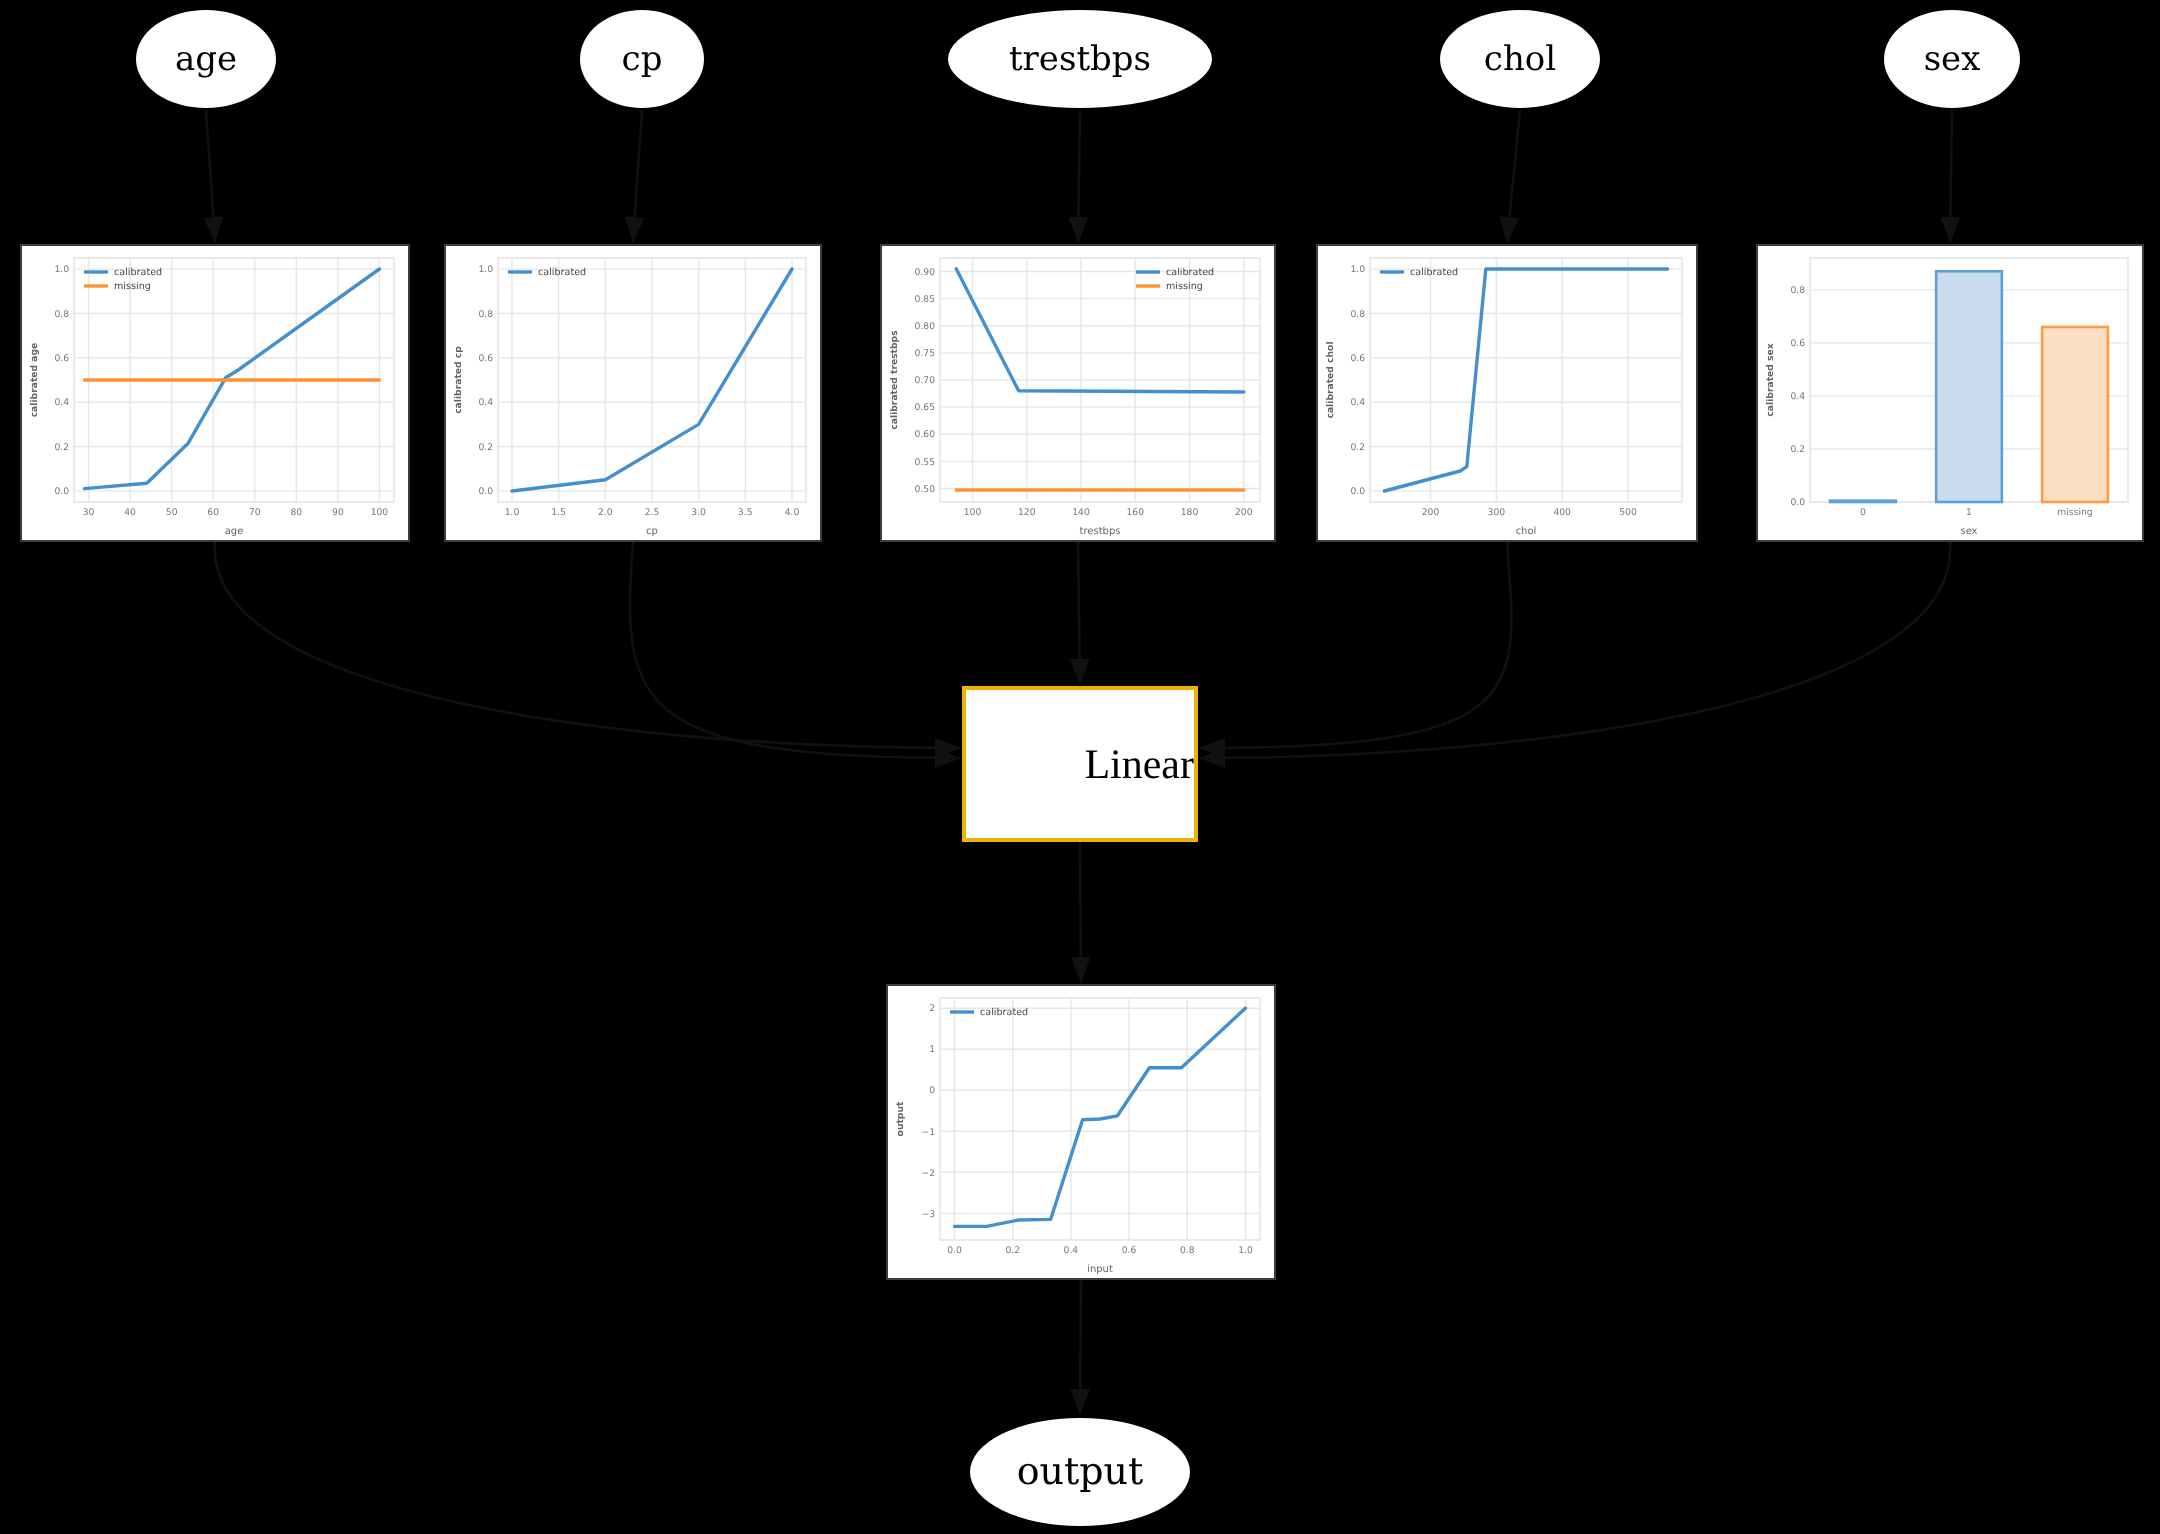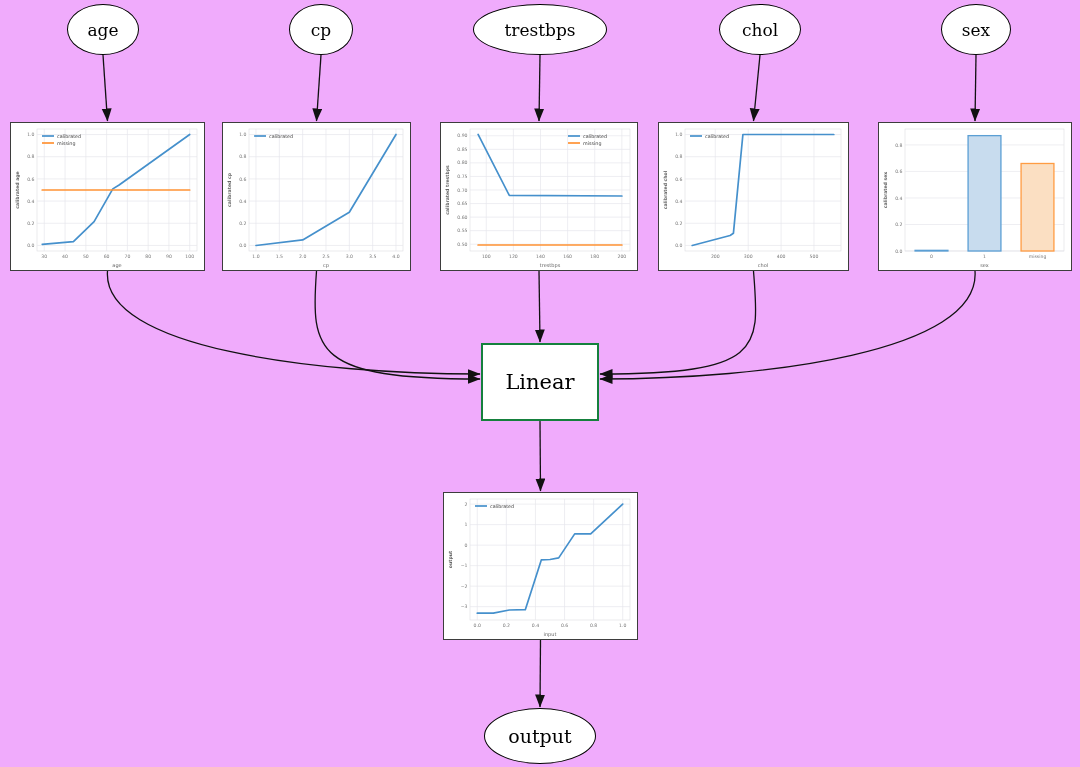--- a/index.html
+++ b/index.html
@@ -1,24 +1,24 @@
 <!DOCTYPE html>
 <html><head>
 <meta charset="utf-8">
 <style>
   html,body{margin:0;padding:0;background:#ffffff;}
-  .canvas{position:relative;width:1080px;height:767px;background:#f0abfc;
+  .canvas{position:relative;width:1080px;height:767px;background:#000000;
           font-family:"DejaVu Serif", serif;overflow:hidden;}
   #edges{position:absolute;left:0;top:0;width:1080px;height:767px;pointer-events:none;}
   .ellipse-node{position:absolute;border:1px solid #000;border-radius:50%;
           display:flex;align-items:center;justify-content:center;background:#fff;
           font-size:17px;color:#000;box-sizing:border-box;}
-  .linear-box{position:absolute;border:2px solid #15803d;background:#fff;
-          display:flex;align-items:center;justify-content:center;font-size:21px;
-          color:#000;box-sizing:border-box;}
+  .linear-box{position:absolute;border:2px solid #eab308;background:#fff;
+          display:flex;align-items:center;justify-content:flex-end;font-size:21px;
+          color:#000;box-sizing:border-box;font-family:Liberation Serif, serif;}
   .chart-box{position:absolute;border:1px solid #3d3d3d;background:#fff;box-sizing:border-box;}
   .chart-box svg{display:block;}
   
   #node-age{left:67px;top:4px;width:72px;height:51px;}
   #node-cp{left:289px;top:4px;width:64px;height:51px;}
   #node-trestbps{left:473px;top:4px;width:134px;height:51px;}
   #node-chol{left:719px;top:4px;width:82px;height:51px;}
   #node-sex{left:941px;top:4px;width:70px;height:51px;}
   #node-linear{left:481px;top:343px;width:118px;height:78px;}
   #node-output{left:484px;top:708px;width:112px;height:56px;font-size:19px;}

